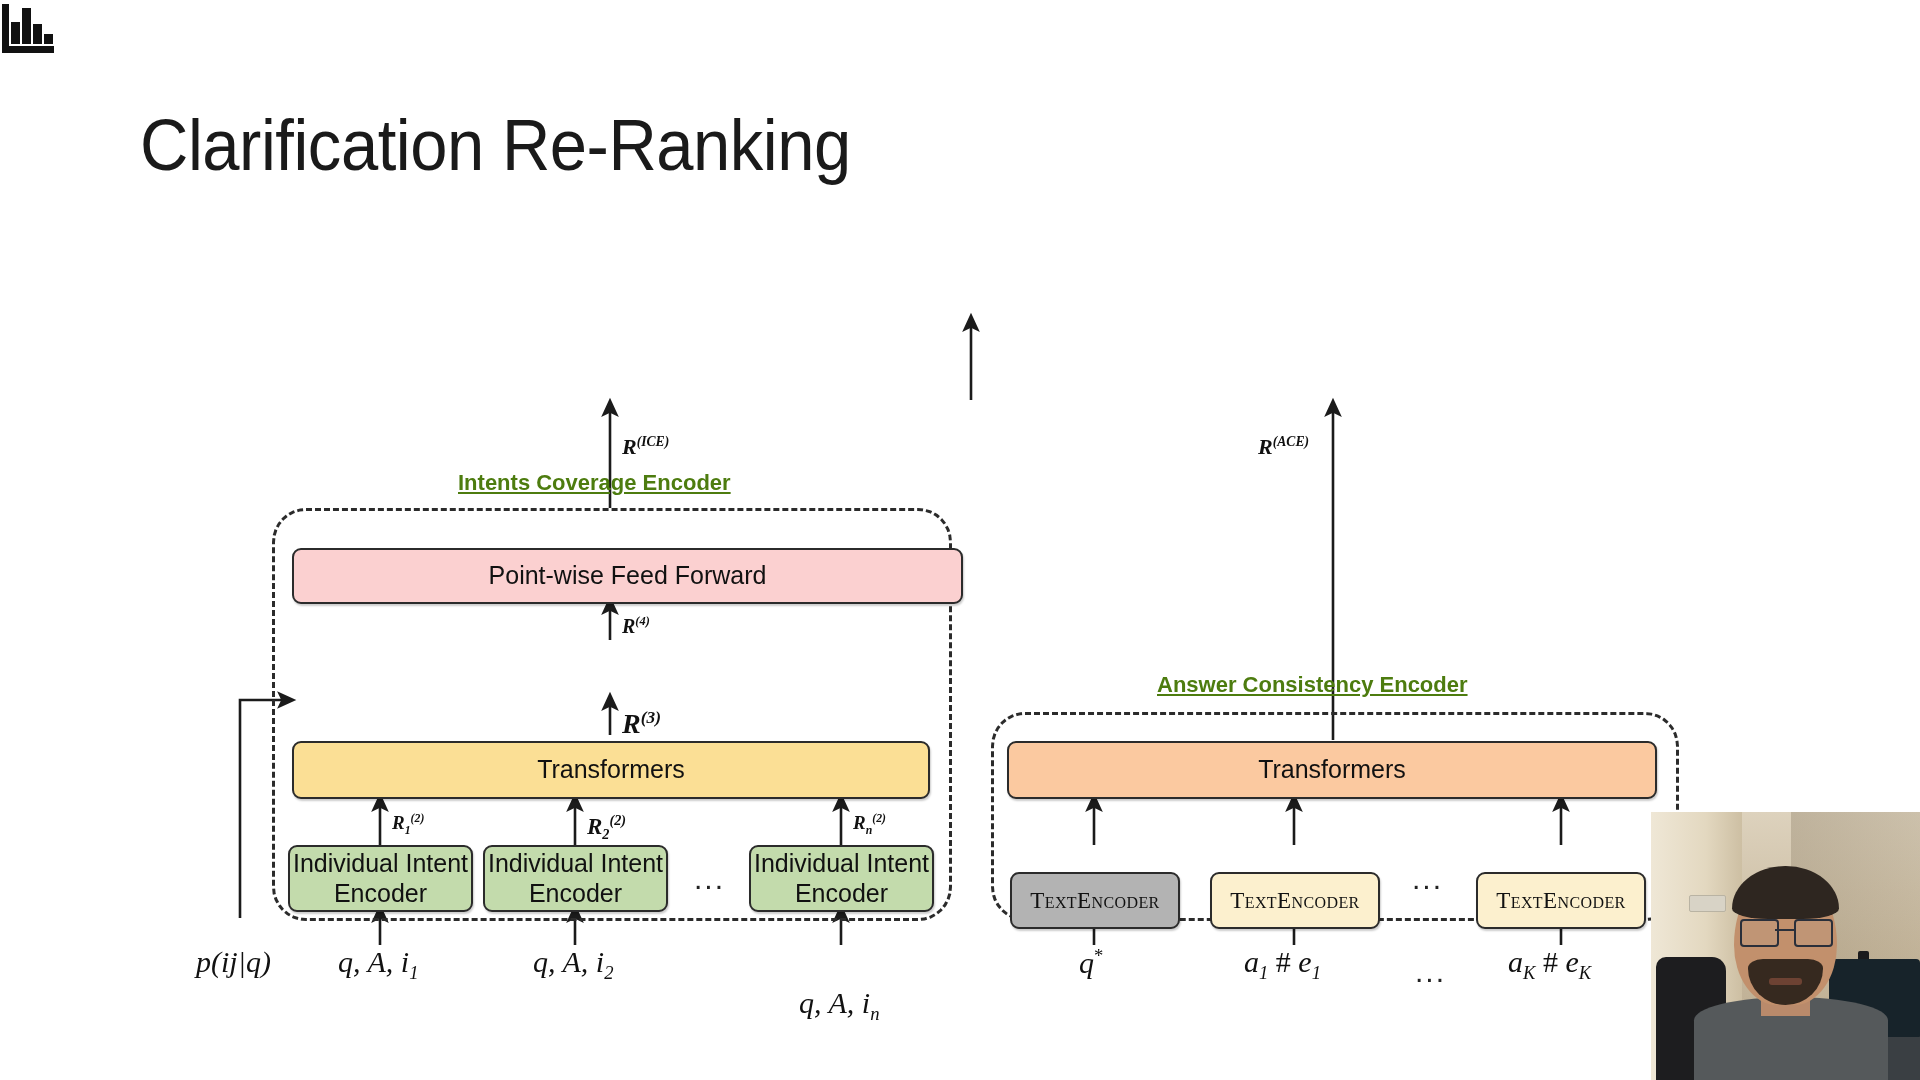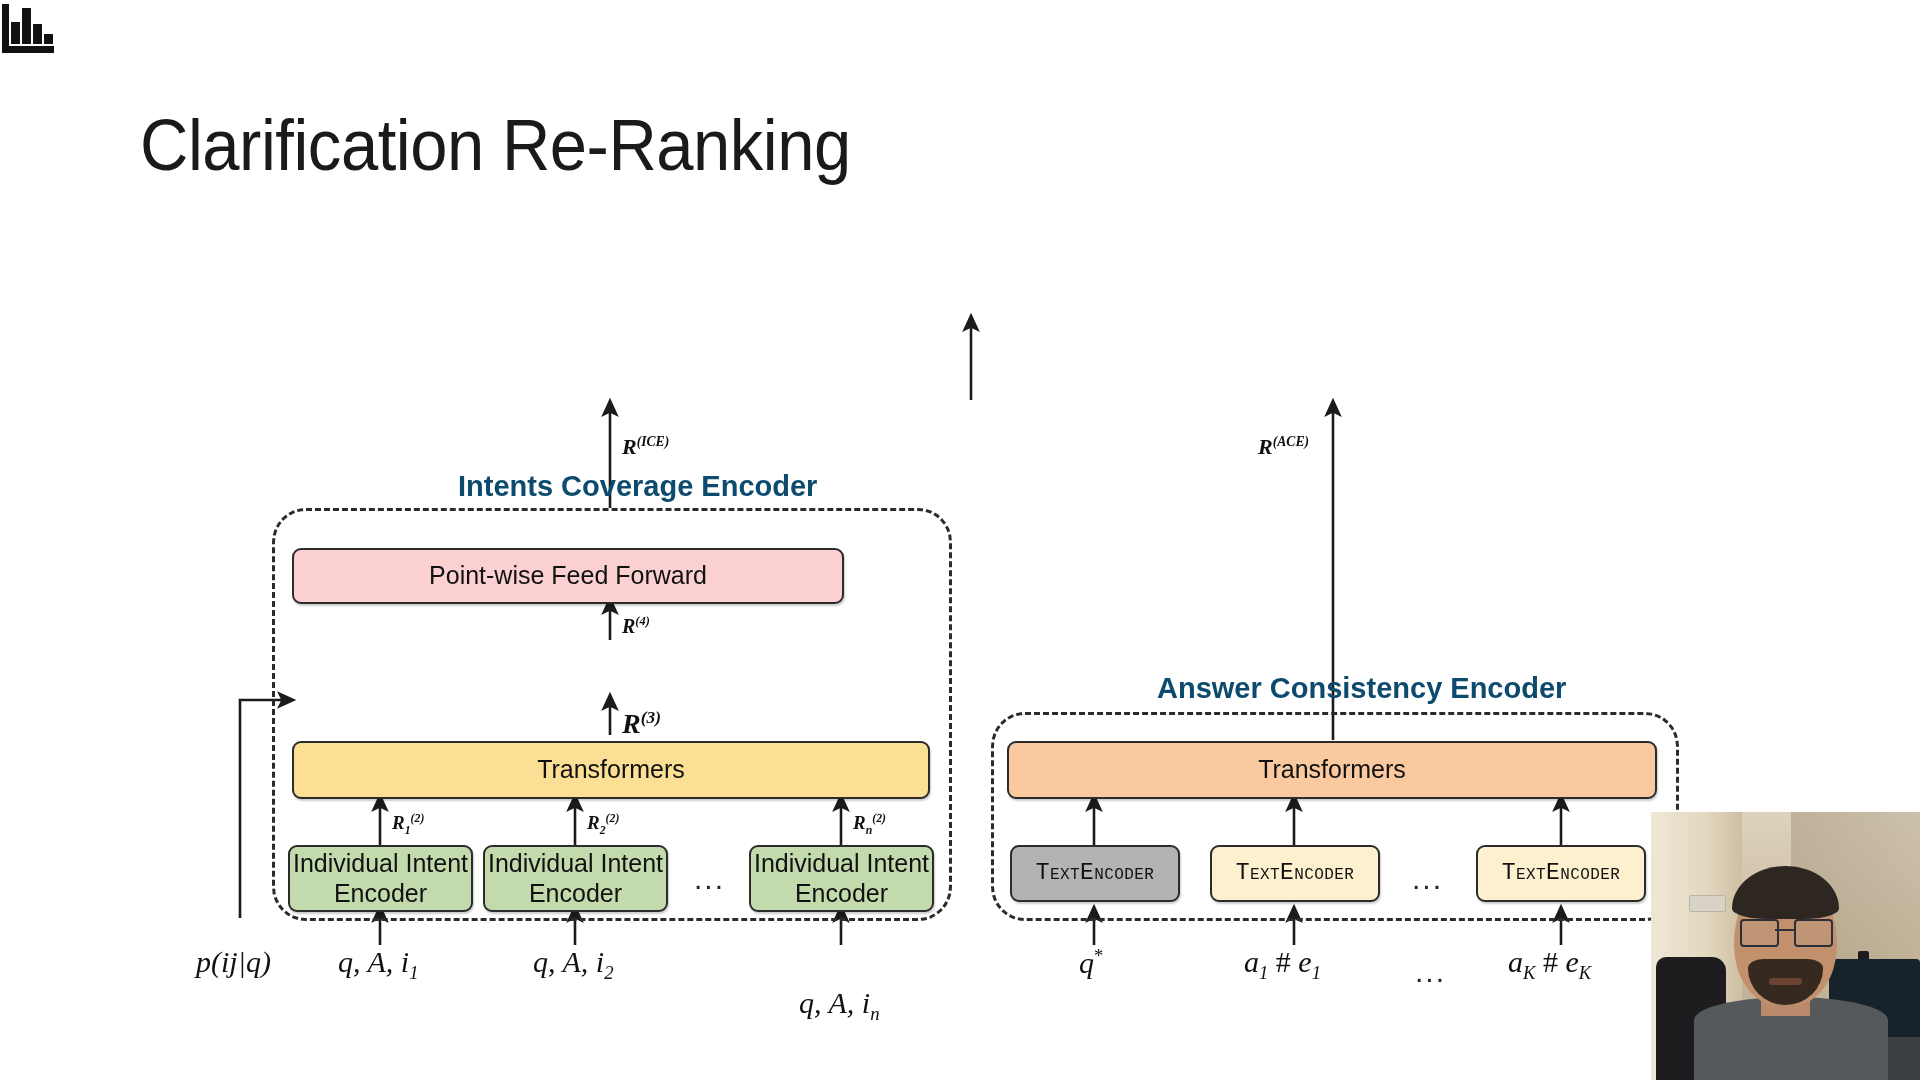--- a/index.html
+++ b/index.html
@@ -64,43 +64,45 @@
   .node.plain {
     border-width: 2px;
     border-radius: 4px;
     box-shadow: none;
     background: #ffffff;
   }
   .node.small {
     font-size: 25px;
   }
   .node.serif-caps {
-    font-family: Liberation Mono, monospace;
+    font-family: Liberation Serif, serif;
     font-size: 23px;
     font-variant: small-caps;
     letter-spacing: 0.4px;
+    margin-top: 27px;
   }
 
   
   .group-box {
     position: absolute;
     box-sizing: border-box;
     border: 3px dashed #2b2b2b;
     border-radius: 34px;
     background: transparent;
   }
 
   
   .group-title {
     position: absolute;
     font-weight: bold;
-    font-size: 29px;
-    color: #0c4a6e;
+    font-size: 22px;
+    color: #4d7c0f;
     white-space: nowrap;
     font-family: "Liberation Sans", sans-serif;
+    text-decoration: underline;
   }
 
   
   .math {
     position: absolute;
     font-family: "Liberation Serif", serif;
     font-style: italic;
     white-space: nowrap;
     color: #111111;
   }
@@ -276,41 +278,41 @@
   </div>
 
   <div class="math bold" style="left:1258px; top:434px; font-size:22px;">
     <span>R</span><sup>(ACE)</sup>
   </div>
 
   <div class="group-title" style="left:458px; top:470px;">Intents Coverage Encoder</div>
 
   <div class="group-box" style="left:272px; top:508px; width:680px; height:413px;"></div>
 
-  <div class="node" style="left:292px; top:548px; width:552px; height:56px; background:#FBD0D0;">
+  <div class="node" style="left:292px; top:548px; width:671px; height:56px; background:#FBD0D0;">
     <span>Point-wise Feed Forward</span>
   </div>
 
   <div class="math bold" style="left:622px; top:614px; font-size:20px;">
     <span>R</span><sup>(4)</sup>
   </div>
 
 
   <div class="math bold" style="left:622px; top:708px; font-size:28px;font-family:Liberation Serif, serif;">
     <span>R</span><sup>(3)</sup>
   </div>
 
   <div class="node" style="left:292px; top:741px; width:638px; height:58px; background:#FBDF95;">
     <span>Transformers</span>
   </div>
 
   <div class="math bold" style="left:392px; top:812px; font-size:19px;">
     <span>R</span><sub>1</sub><sup>(2)</sup>
   </div>
-  <div class="math bold" style="left:587px; top:812px; font-size:19px;">
+  <div class="math bold" style="left:587px; top:812px; font-size:23px;">
     <span>R</span><sub>2</sub><sup>(2)</sup>
   </div>
   <div class="math bold" style="left:853px; top:812px; font-size:19px;">
     <span>R</span><sub>n</sub><sup>(2)</sup>
   </div>
 
   <div class="node small" style="left:288px; top:845px; width:185px; height:67px; background:#C3DBAC;">
     <span>Individual Intent Encoder</span>
   </div>
   <div class="node small" style="left:483px; top:845px; width:185px; height:67px; background:#C3DBAC;">

